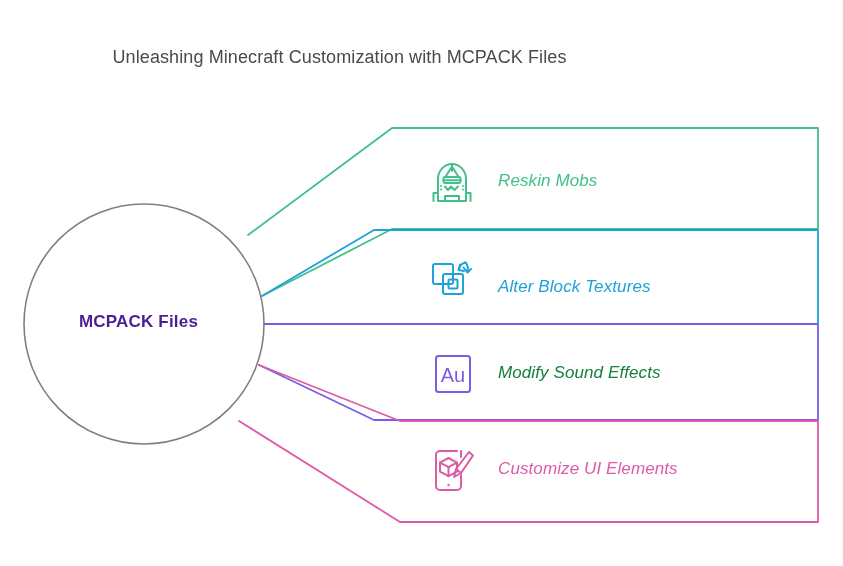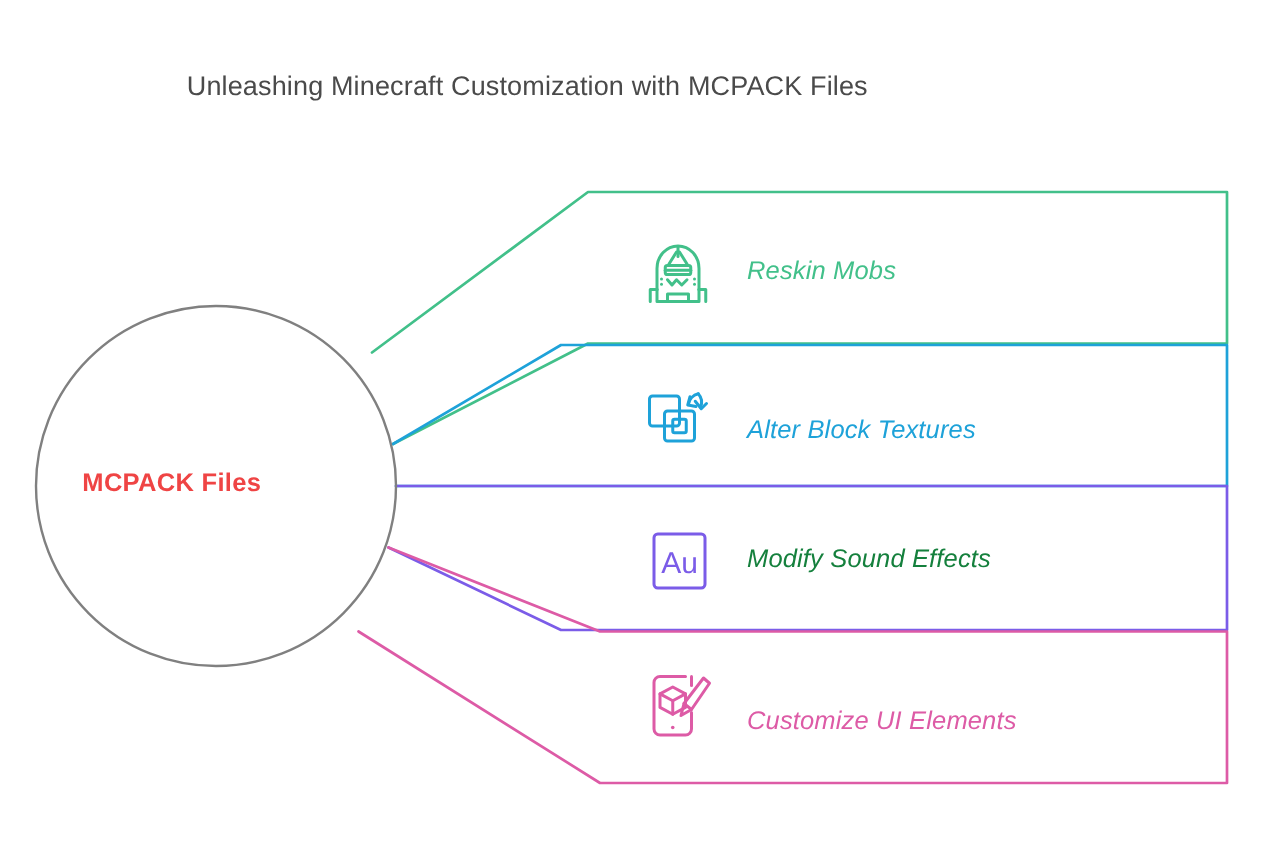--- a/index.html
+++ b/index.html
@@ -15,21 +15,21 @@
     font-family: "Liberation Sans", sans-serif;
   }
   #diagram-root {
     position: absolute;
     inset: 0;
     width: 843px;
     height: 566px;
   }
   #title {
     position: absolute;
-    left: 12px;
+    left: 0;
     top: 47px;
     width: 679px;
     text-align: center;
     font-size: 18px;
     color: #4a4a4a;
     letter-spacing: 0.1px;
     font-family: "Liberation Sans", sans-serif;
   }
   #canvas-svg {
     position: absolute;
@@ -116,22 +116,22 @@
             <path d="M 18.5 14 L 27 18.6 L 27 27.6 L 18.5 32.2 L 10 27.6 L 10 18.6 Z"></path>
             <path d="M 10 18.6 L 18.5 23.2 L 27 18.6"></path>
             <path d="M 18.5 23.2 L 18.5 32.2"></path>
             <path d="M 39 8 L 43 11.5 L 31 29 L 26 25 Z"></path>
             <path d="M 26 25 L 24 33 L 31 29"></path>
           </g>
         </g>
       </g>
   </svg>
 
-  <div id="hub-label" style="color: #ef4444; left: 8px; width: 213px;">MCPACK Files</div>
+  <div id="hub-label" style="color: #4c1d95; left: 32px; width: 213px;">MCPACK Files</div>
 
   <div id="branch-labels">
       <div class="branch-label" style="left: 498px; top: 171px; color: rgb(66, 192, 138);">Reskin Mobs</div>
       <div class="branch-label" style="left: 498px; top: 267px; color: rgb(30, 162, 217); margin-top: 10px;">Alter Block Textures</div>
       <div class="branch-label" style="left: 498px; top: 363px; color: #15803d;">Modify Sound Effects</div>
-      <div class="branch-label" style="left: 498px; top: 459px; color: rgb(221, 91, 166); margin-top: 12px;">Customize UI Elements</div>
+      <div class="branch-label" style="left: 498px; top: 459px; color: rgb(221, 91, 166);">Customize UI Elements</div>
     </div>
 
 </div>
 
 </body></html>

